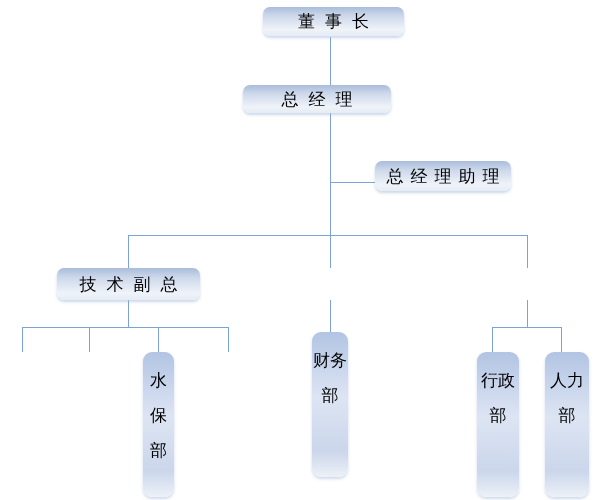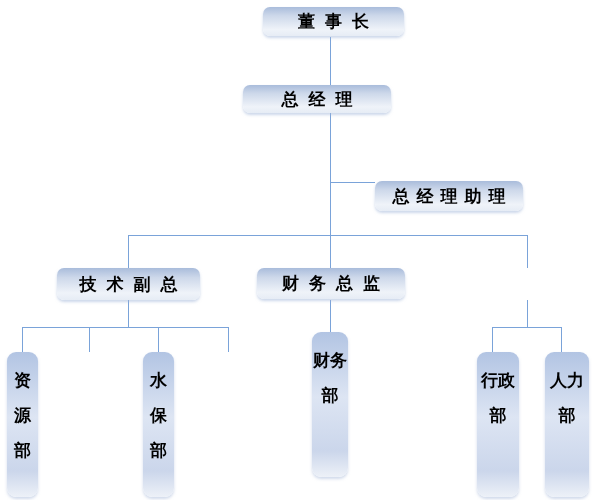--- a/index.html
+++ b/index.html
@@ -7,21 +7,21 @@
     position: relative;
     width: 600px;
     height: 500px;
     background: #ffffff;
     font-family: "DejaVu Sans", "Liberation Sans", sans-serif;
     overflow: hidden;
   }
   .node {
     position: absolute;
     box-sizing: border-box;
-    font-weight: bold;
+    font-weight: normal;
     color: #000000;
   }
   
   .hbox {
     display: flex;
     align-items: center;
     justify-content: center;
     border-radius: 7px;
     background: linear-gradient(180deg, #a9bcdb 0%, #cdd8ea 30%, #eff3f9 78%, #e6ecf5 100%);
     box-shadow: 0 2px 3px rgba(163,182,216,0.55);
@@ -69,24 +69,22 @@
   <div class="line" style="left:330px;top:300px;width:1px;height:52px"></div>
   <div class="line" style="left:527px;top:300px;width:1px;height:27px"></div>
   <div class="line" style="left:492px;top:327px;width:70px;height:1px"></div>
   <div class="line" style="left:492px;top:327px;width:1px;height:25px"></div>
   <div class="line" style="left:561px;top:327px;width:1px;height:25px"></div>
 
   <div class="node hbox" style="left:263px;top:7px;width:141px;height:29px">董事长</div>
 
   <div class="node hbox" style="left:243px;top:85px;width:148px;height:28px">总经理</div>
 
-  <div class="node hbox" style="left:375px;top:181px;width:148px;height:30px;letter-spacing:7px;padding-left:7px">总经理助理</div>
+  <div class="node hbox" style="left:375px;top:161px;width:136px;height:30px;letter-spacing:7px;padding-left:7px">总经理助理</div>
 
   <div class="node hbox" style="left:57px;top:268px;width:143px;height:32px">技术副总</div>
-  <div class="node hbox" style="left:257px;top:268px;width:148px;height:31px">财务总监</div>
 
-  <div class="node vbox" style="left:7px;top:352px;width:31px;height:145px">资源部</div>
   <div class="node vbox" style="left:143px;top:352px;width:31px;height:145px">水保部</div>
   <div class="node vbox" style="left:312px;top:332px;width:36px;height:145px">财务部</div>
   <div class="node vbox" style="left:477px;top:352px;width:42px;height:145px">行政部</div>
   <div class="node vbox" style="left:545px;top:352px;width:44px;height:145px">人力部</div>
 
 </div>
 
 </body></html>

